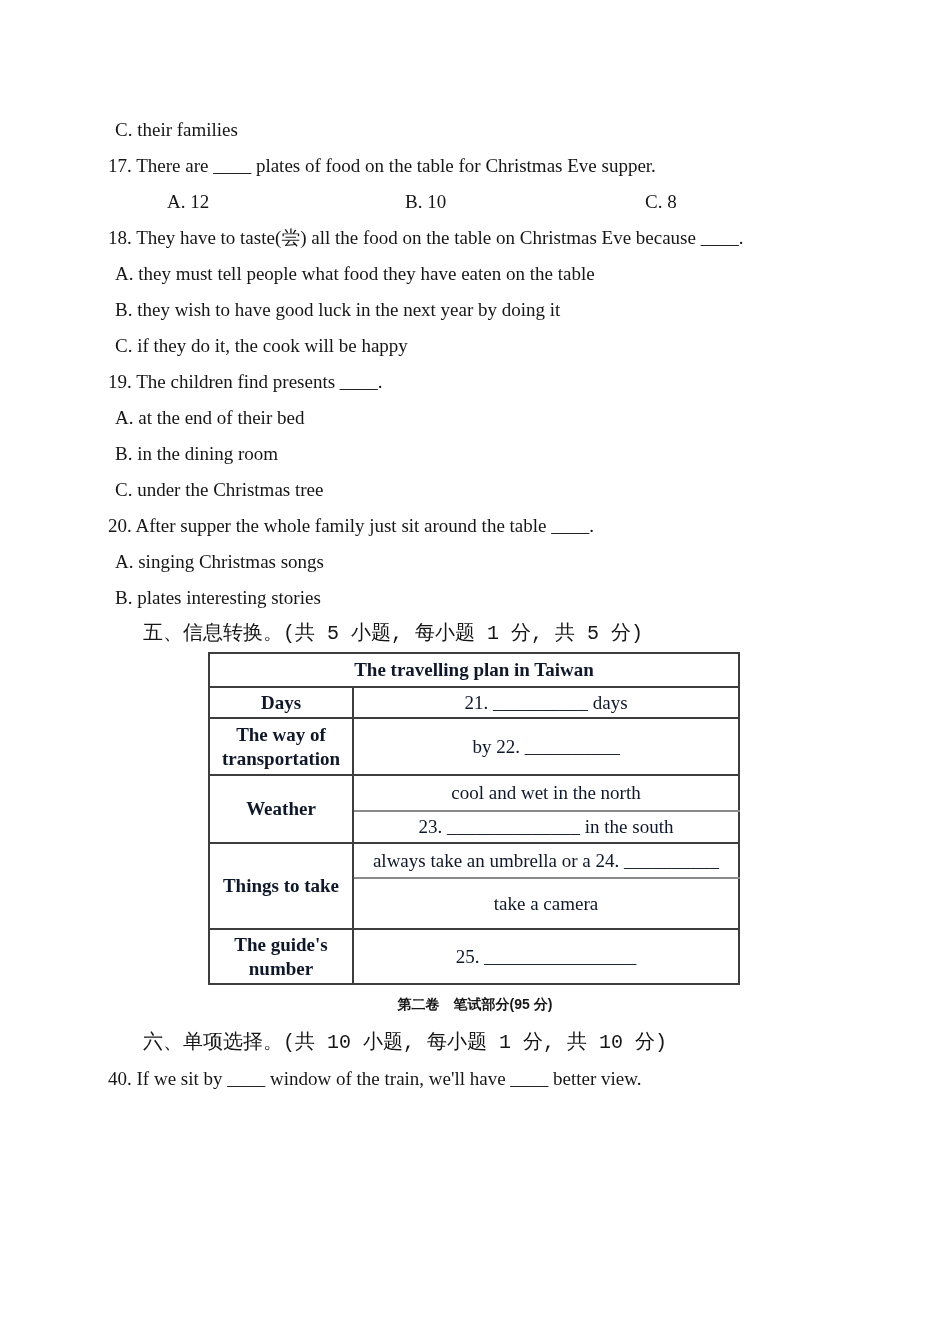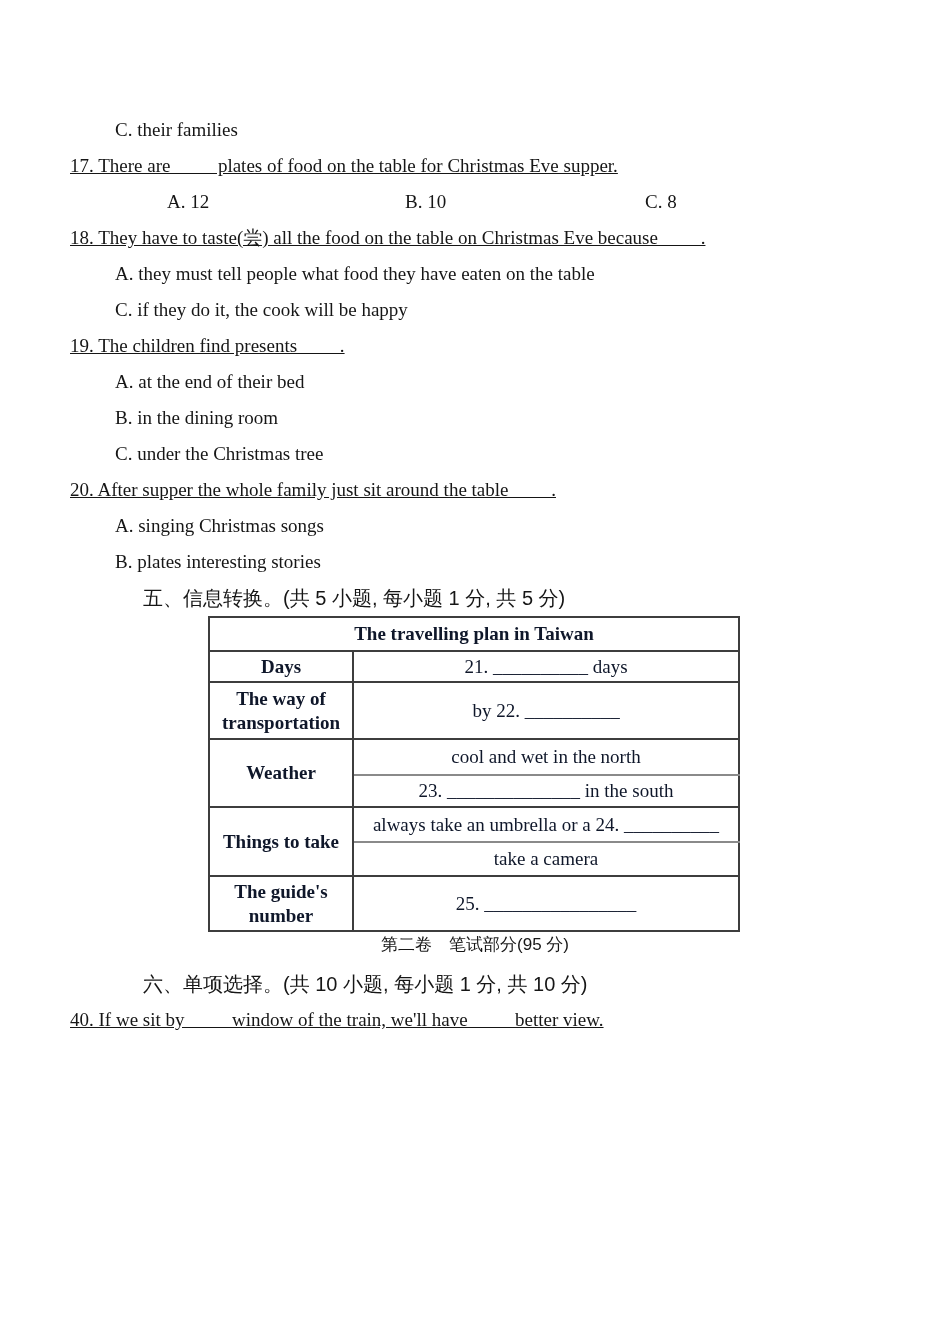--- a/index.html
+++ b/index.html
@@ -8,25 +8,25 @@
     width:950px;
     height:1344px;
     background:#ffffff;
     color:#161616;
     font-family:"Liberation Serif","DejaVu Serif",serif;
     font-size:19px;
     overflow:hidden;
   }
   .content{padding-top:112px;}
   .line{height:36px;line-height:36px;white-space:pre;}
-  .q{padding-left:70px;text-decoration:underline;}
+  .q{padding-left:108px;}
   .opt{padding-left:115px;}
   .sec{
     padding-left:143px;
-    font-family:Liberation Sans, sans-serif;
+    font-family:Liberation Mono, monospace;
     font-size:20px;
   }
   .optrow{padding-left:167px;}
   .optrow .cellA{display:inline-block;width:238px;}
   .optrow .cellB{display:inline-block;width:240px;}
   .optrow .cellC{display:inline-block;}
   table.travel{
     margin-left:208px;
     width:530px;
     border-collapse:collapse;
@@ -38,42 +38,44 @@
     text-align:center;
     vertical-align:middle;
     font-size:19px;
     color:#0f172a;
   }
   table.travel td.sub{border-top:2px solid #8a8a8a;margin-left:32px;}
   table.travel td.presub{border-bottom:2px solid #8a8a8a;margin-left:41px;}
   td.label{font-weight:bold;font-size:19px;line-height:1.25;}
   td.title-cell{font-weight:bold;font-size:20px;}
   .part2{
+    margin-top:6px;
     height:26px;line-height:26px;
     text-align:center;
-    font-weight:normal;
+    font-weight:bold;
     font-family:"Liberation Sans","DejaVu Sans",sans-serif;
-    font-size:17px;
+    font-size:14px;
   }
   .sec6{margin-top:8px;}
 </style>
 </head>
 <body>
 
 <div class="doc">
   <div class="content">
 
     <div class="line opt">C. their families</div>
 
     <div class="line q">17. There are ____ plates of food on the table for Christmas Eve supper.</div>
 
     <div class="line optrow"><span class="cellA">A. 12</span><span class="cellB">B. 10</span><span class="cellC">C. 8</span></div>
 
     <div class="line q">18. They have to taste(尝) all the food on the table on Christmas Eve because ____.</div>
     <div class="line opt">A. they must tell people what food they have eaten on the table</div>
+    <div class="line opt">B. they wish to have good luck in the next year by doing it</div>
     <div class="line opt">C. if they do it, the cook will be happy</div>
 
     <div class="line q">19. The children find presents ____.</div>
     <div class="line opt">A. at the end of their bed</div>
     <div class="line opt">B. in the dining room</div>
     <div class="line opt">C. under the Christmas tree</div>
 
     <div class="line q">20. After supper the whole family just sit around the table ____.</div>
     <div class="line opt">A. singing Christmas songs</div>
     <div class="line opt">B. plates interesting stories</div>
@@ -101,21 +103,21 @@
         <td class="label" rowspan="2">Weather</td>
         <td class="presub">cool and wet in the north</td>
       </tr>
       <tr style="height:32px">
         <td class="sub">23. ______________ in the south</td>
       </tr>
       <tr style="height:35px">
         <td class="label" rowspan="2">Things to take</td>
         <td class="presub">always take an umbrella or a 24. __________</td>
       </tr>
-      <tr style="height:34px">
+      <tr style="height:51px">
         <td class="sub">take a camera</td>
       </tr>
       <tr style="height:55px">
         <td class="label">The guide's number</td>
         <td>25. ________________</td>
       </tr>
     </tbody>
       </table>
 
     <div class="part2">第二卷　笔试部分(95 分)</div>

